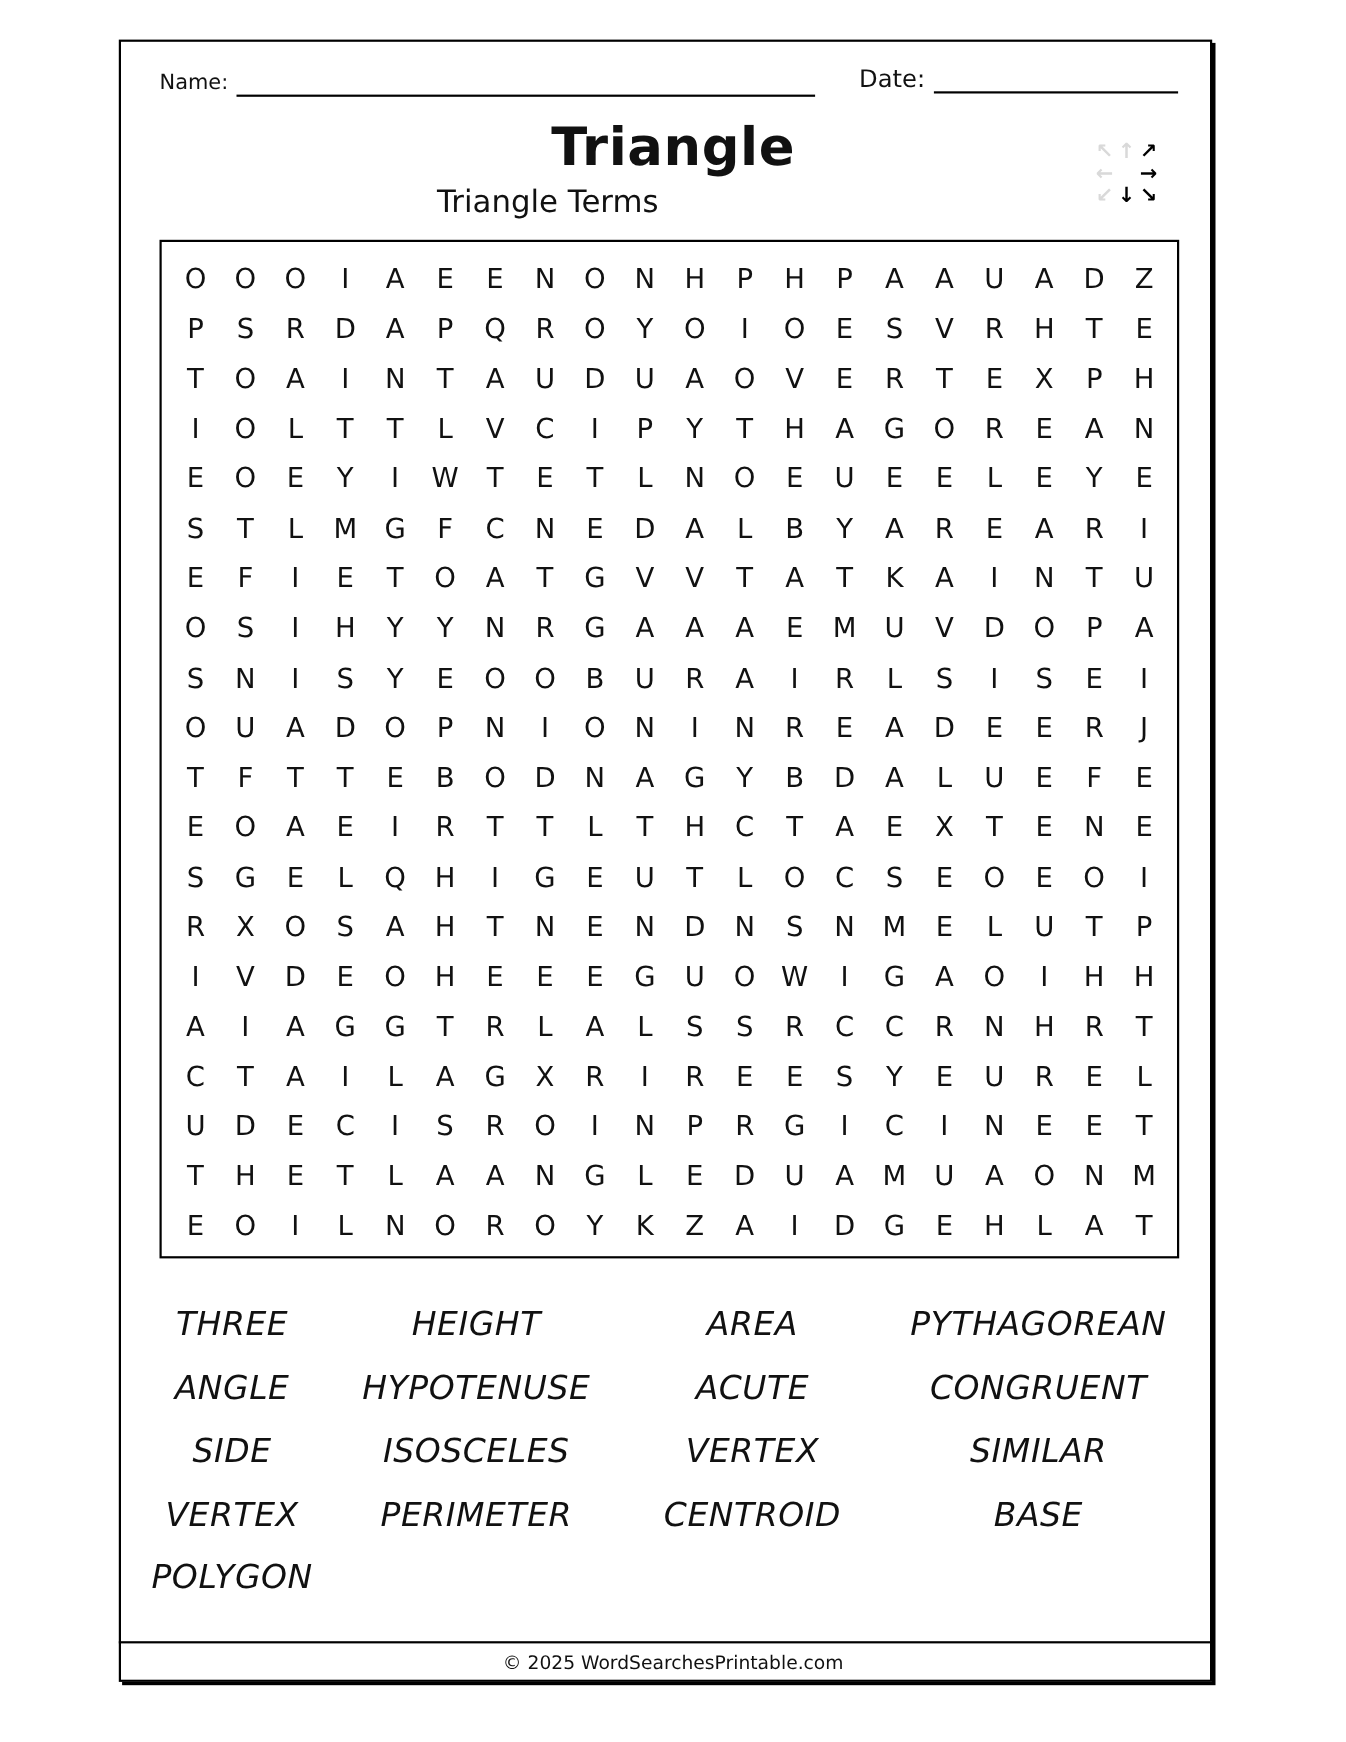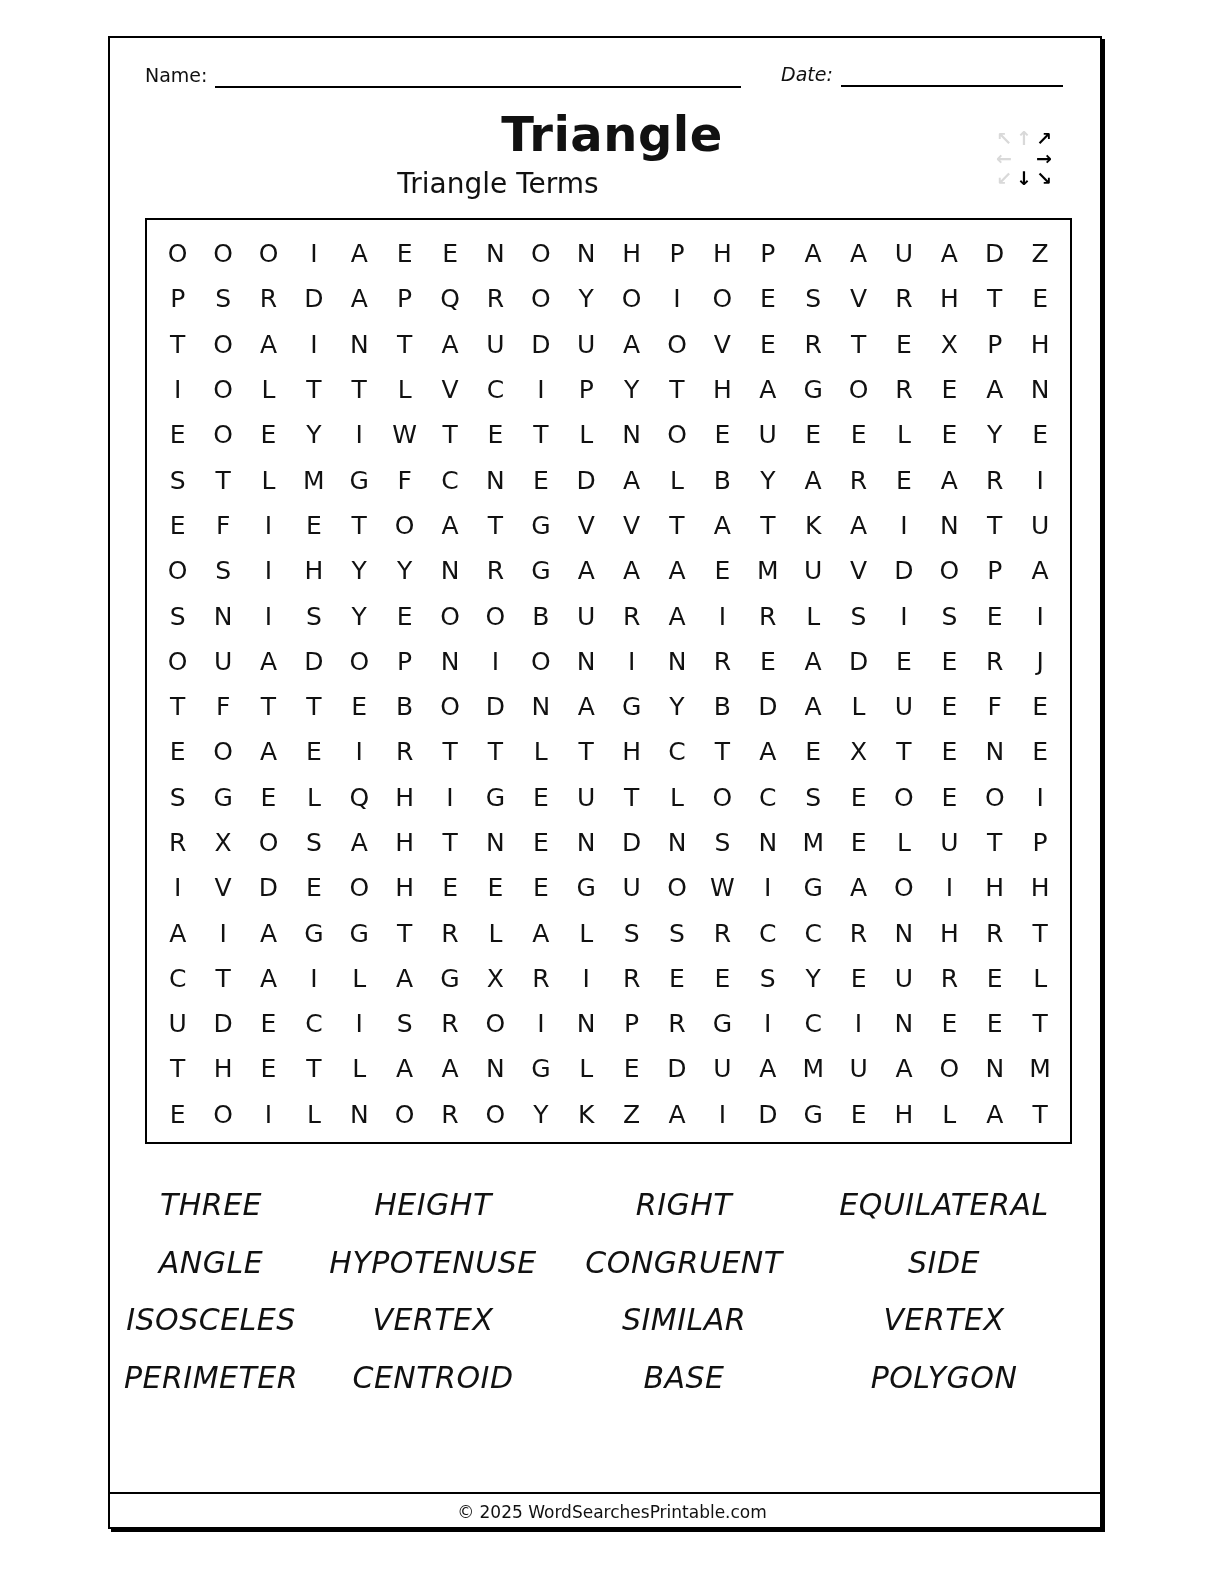--- a/index.html
+++ b/index.html
@@ -12,21 +12,21 @@
       border: 2px solid #000;
       box-shadow: 3px 3px 0 0 #000;
       box-sizing: border-box;
     }
     .name-row {
       position: absolute; left: 145px; top: 60px; height: 28px;
       display: flex; align-items: flex-end; font-size: 19px;
     }
     .date-row {
       position: absolute; left: 781px; top: 60px; height: 28px;
-      display: flex; align-items: center; font-size: 19px; font-style: italic;
+      display: flex; align-items: flex-start; font-size: 22px;
     }
     .field-label { line-height: 26px; }
     .field-line { border-bottom: 2px solid #000; height: 23px; margin-left: 8px; }
     .name-line { width: 526px; }
     .date-line { width: 222px; }
 
     .title {
       position: absolute; left: 0; width: 1224px; top: 104px; text-align: center;
       font-size: 48px; font-weight: bold; letter-spacing: 0.5px; line-height: 60px;
     }
@@ -506,24 +506,25 @@
       <div class="cell">H</div>
       <div class="cell">L</div>
       <div class="cell">A</div>
       <div class="cell">T</div>
     </div>
 </div>
 
 <div class="word-list" id="word-list">
     <div class="word">THREE</div>
     <div class="word">HEIGHT</div>
-    <div class="word">RIGHT</div>
-    <div class="word">EQUILATERAL</div>
+    <div class="word">AREA</div>
+    <div class="word">PYTHAGOREAN</div>
     <div class="word">ANGLE</div>
     <div class="word">HYPOTENUSE</div>
+    <div class="word">ACUTE</div>
     <div class="word">CONGRUENT</div>
     <div class="word">SIDE</div>
     <div class="word">ISOSCELES</div>
     <div class="word">VERTEX</div>
     <div class="word">SIMILAR</div>
     <div class="word">VERTEX</div>
     <div class="word">PERIMETER</div>
     <div class="word">CENTROID</div>
     <div class="word">BASE</div>
     <div class="word">POLYGON</div>

